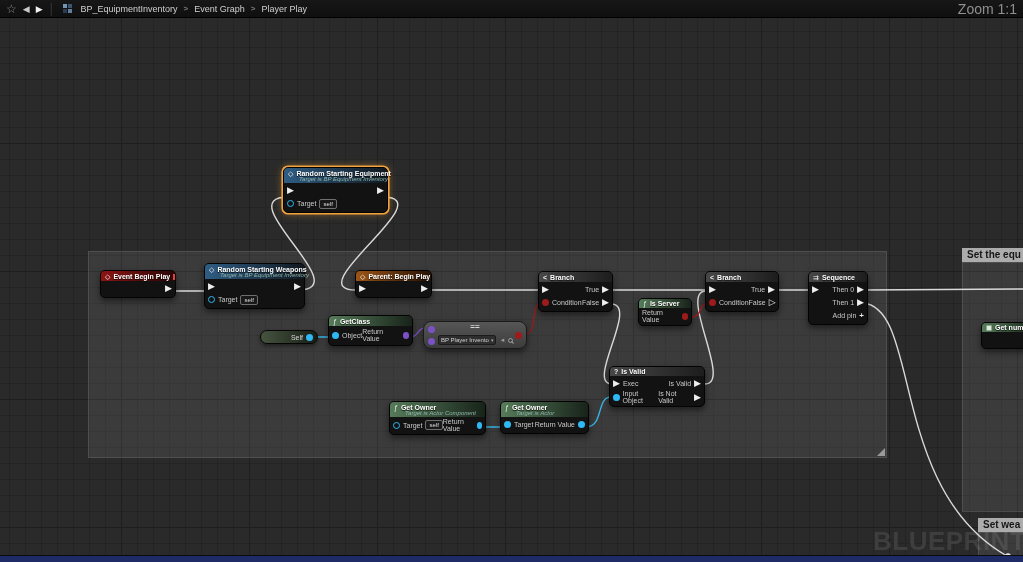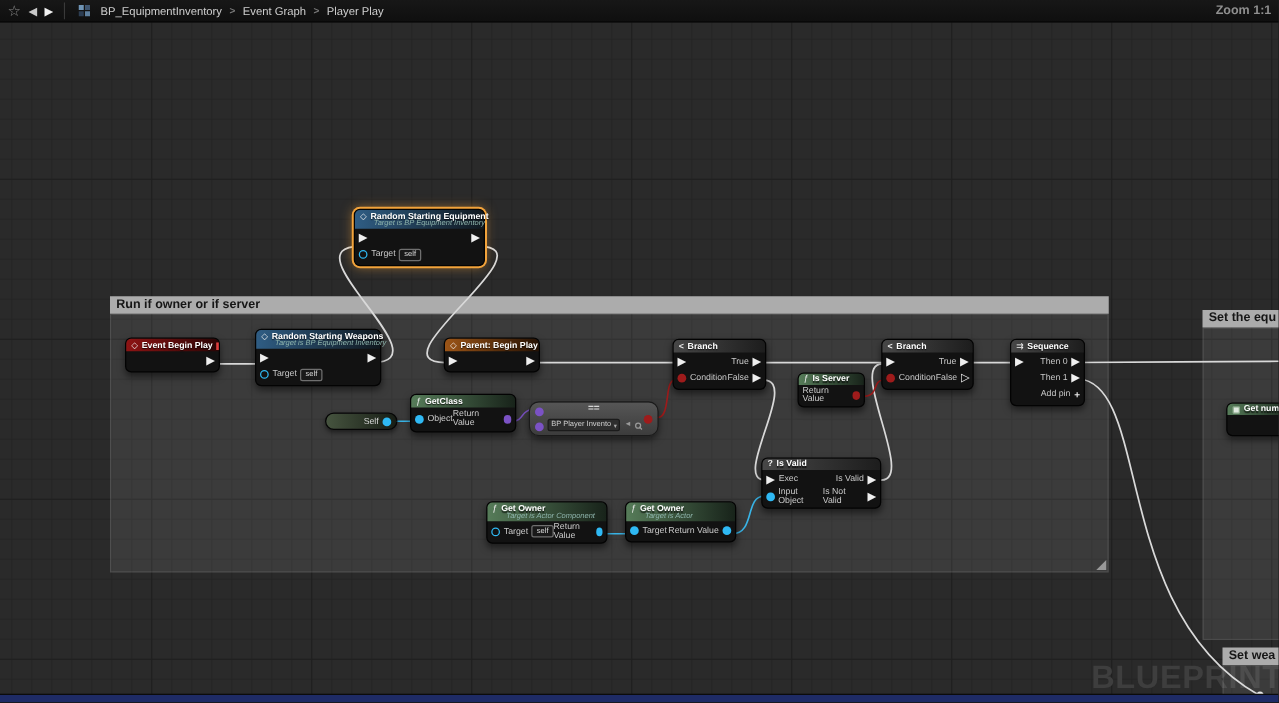--- a/index.html
+++ b/index.html
@@ -18,21 +18,21 @@
   .tb-star { color:#8a8a8a; font-size:12px; }
   .tb-back { color:#c9c9c9; font-size:9px; }
   .tb-fwd  { color:#f2f2f2; font-size:9px; }
   .tb-sep  { color:#3f3f3f; font-size:11px; }
   .asset-icon { display:inline-grid; grid-template-columns:4px 4px; grid-auto-rows:4px; gap:1px; margin:0 2px; }
   .asset-icon i { display:block; }
   .asset-icon i:nth-child(1){background:#6f94b5;} .asset-icon i:nth-child(2){background:#3e5570;}
   .asset-icon i:nth-child(3){background:#2c3d52;} .asset-icon i:nth-child(4){background:#5e7f9e;}
   .crumb { font-size:9px; color:#cfcfcf; }
   .crumb-sep { font-size:8px; color:#7a7a7a; font-weight:bold; }
-  .tb-zoom { margin-left:auto; font-size:10px; font-weight:bold; color:#8f8f8f; }
+  .tb-zoom { margin-left:auto; font-size:14px; font-weight:normal; color:#8f8f8f; }
   
   #canvas {
     position:absolute; left:0; top:18px; width:1023px; height:537px;
     background-color:#2a2a2a;
     background-image:
       linear-gradient(#1e1e1e 1px, transparent 1px),
       linear-gradient(90deg,#1e1e1e 1px, transparent 1px),
       linear-gradient(#242424 1px, transparent 1px),
       linear-gradient(90deg,#242424 1px, transparent 1px);
     background-size:128px 128px,128px 128px,16px 16px,16px 16px;
@@ -111,21 +111,20 @@
 <body>
 
 <div id="screen">
 
   <div id="canvas"></div>
 
   <div id="watermark">BLUEPRINT</div>
 
   <div class="comment" style="left:88px;top:237px;width:799px;height:221px;">
     <div class="cbody"></div>
-    <div class="chead">Run if owner or if server</div>
     <div class="rhandle"></div>
   </div>
 
   <div class="comment" style="left:962px;top:248px;width:70px;height:264px;">
     <div class="cbody"></div>
     <div class="chead">Set the equ</div>
   </div>
 
   <div class="comment" style="left:978px;top:518px;width:50px;height:38px;">
     <div class="cbody"></div>

